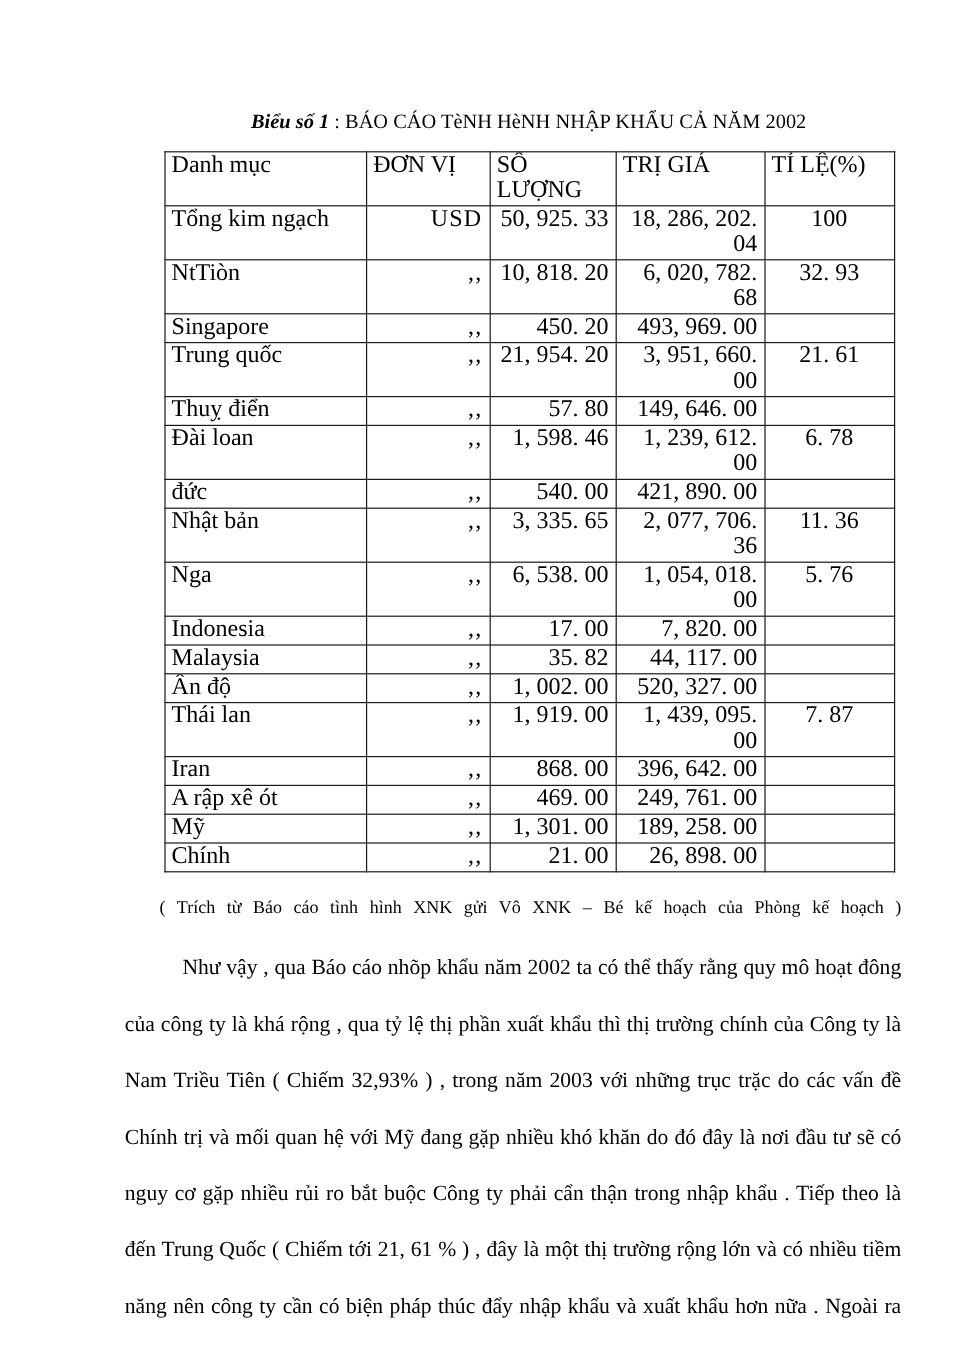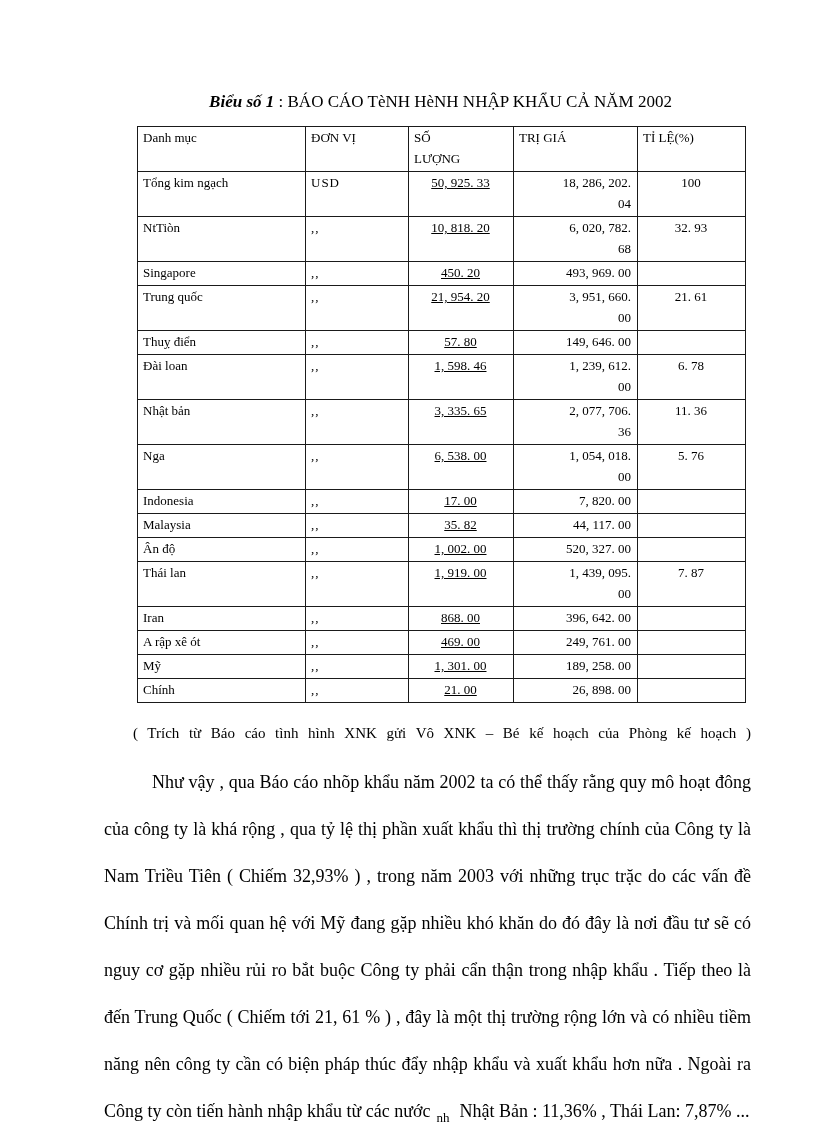--- a/index.html
+++ b/index.html
@@ -23,39 +23,39 @@
     font-size: 17px;
     margin-bottom: 14px;
     white-space: nowrap;
   }
   .doc-title .title-lead { font-weight: bold; font-style: italic; }
   table.report {
     margin-left: 33px;
     width: 608px;
     border-collapse: collapse;
     table-layout: fixed;
-    font-size: 13px;
+    font-size: 20px;
   }
   table.report th, table.report td {
     border: 1px solid #1a1a1a;
     vertical-align: top;
     line-height: 21px;
     padding: 0 6px 2px 5px;
     font-weight: normal;
     overflow: hidden;
   }
   col.c-danh-muc { width: 168px; }
   col.c-don-vi   { width: 103px; }
   col.c-so-luong { width: 105px; }
   col.c-tri-gia  { width: 124px; }
   col.c-ti-le    { width: 108px; }
   table.report th { text-align: left; white-space: pre-line; }
   td.col-danh_muc { text-align: left; }
-  td.col-don_vi   { text-align: left; letter-spacing: 1px; }
-  td.col-so_luong { text-align: center; text-decoration: underline; }
+  td.col-don_vi   { text-align: right; letter-spacing: 1px; }
+  td.col-so_luong { text-align: right; }
   td.col-tri_gia  { text-align: right; white-space: pre-line; }
   td.col-ti_le    { text-align: center; }
   .footnote {
     margin-left: 29px;
     width: 618px;
     font-size: 15px;
     line-height: 20px;
     margin-top: 20px;
     text-align: justify;
     text-align-last: justify;
@@ -142,20 +142,27 @@
         </tr>
         <tr>
           <td class="col-danh_muc">Đài loan</td>
           <td class="col-don_vi">,,</td>
           <td class="col-so_luong">1, 598. 46</td>
           <td class="col-tri_gia">1, 239, 612.
 00</td>
           <td class="col-ti_le">6. 78</td>
         </tr>
         <tr>
+          <td class="col-danh_muc">đức</td>
+          <td class="col-don_vi">,,</td>
+          <td class="col-so_luong">540. 00</td>
+          <td class="col-tri_gia">421, 890. 00</td>
+          <td class="col-ti_le"></td>
+        </tr>
+        <tr>
           <td class="col-danh_muc">Nhật bản</td>
           <td class="col-don_vi">,,</td>
           <td class="col-so_luong">3, 335. 65</td>
           <td class="col-tri_gia">2, 077, 706.
 36</td>
           <td class="col-ti_le">11. 36</td>
         </tr>
         <tr>
           <td class="col-danh_muc">Nga</td>
           <td class="col-don_vi">,,</td>

